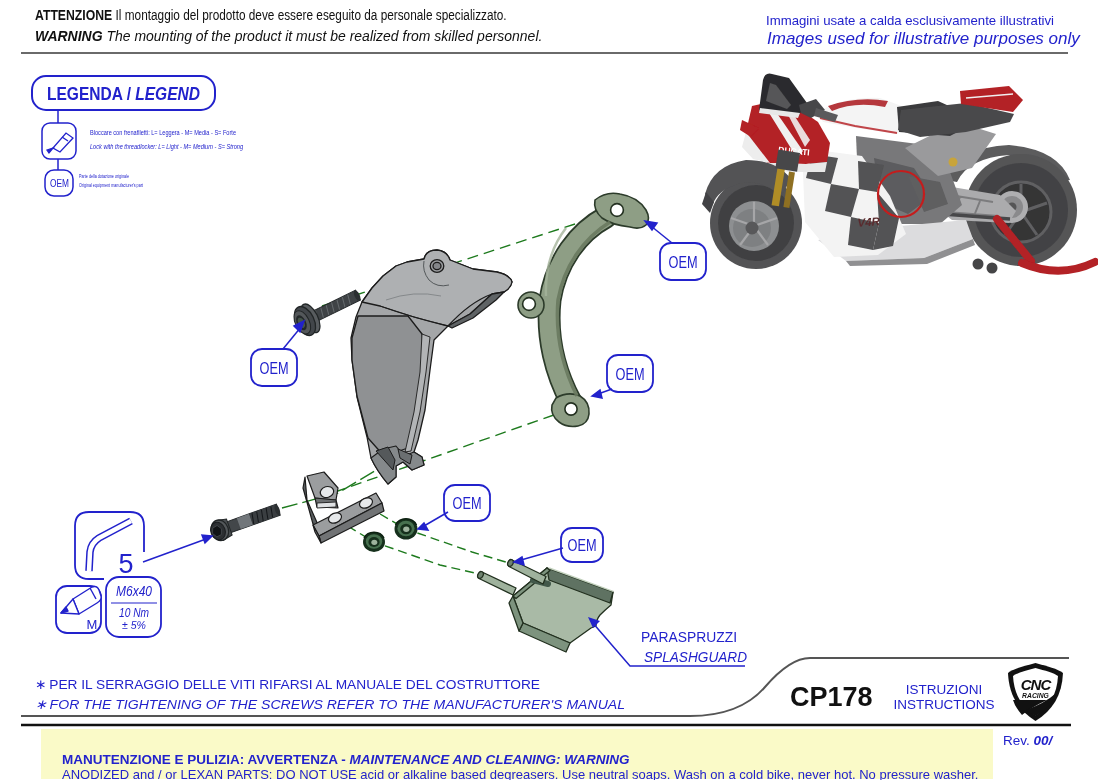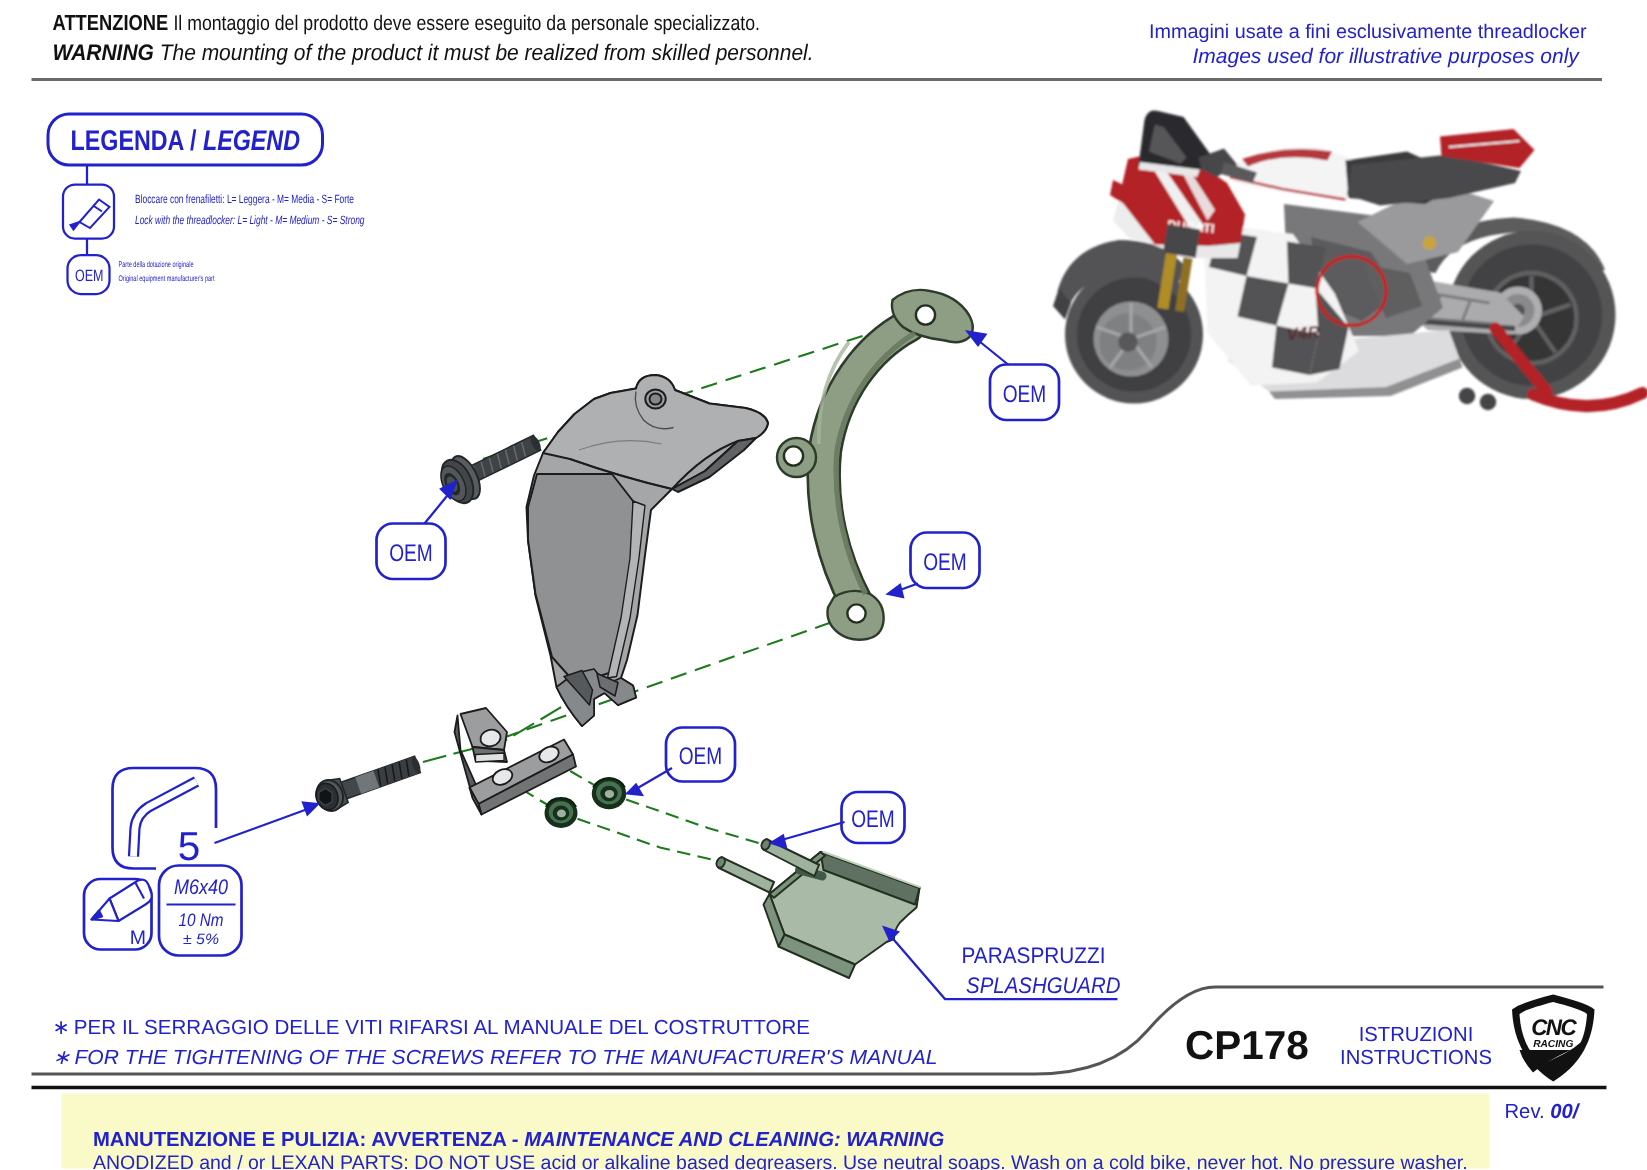--- a/index.html
+++ b/index.html
@@ -7,22 +7,22 @@
        font-family:"Liberation Sans",sans-serif;overflow:hidden;}
   .abs{position:absolute;}
   .blue{color:#2222cc;}
 </style>
 </head>
 <body>
 
 <div class="abs" style="left:35px;top:7px;font-size:14.5px;color:#111;transform:scaleX(0.843);transform-origin:0 0;white-space:nowrap;"><b>ATTENZIONE</b> <span style="font-size:14px;">Il montaggio del prodotto deve essere eseguito da personale specializzato.</span></div>
 <div class="abs" style="left:35px;top:27px;font-size:15px;color:#111;font-style:italic;transform:scaleX(0.932);transform-origin:0 0;white-space:nowrap;"><b>WARNING</b> The mounting of the product it must be realized from skilled personnel.</div>
 
-<div class="abs blue" style="left:766px;top:13px;font-size:13.2px;">Immagini usate a fini esclusivamente threadlocker</div>
-<div class="abs blue" style="left:767px;top:29px;font-size:14px;font-style:italic;margin-left:28px;">Images used for illustrative purposes only</div>
+<div class="abs blue" style="left:766px;top:13px;font-size:13.2px;">Immagini usate a calda esclusivamente illustrativi</div>
+<div class="abs blue" style="left:767px;top:29px;font-size:17px;font-style:italic;">Images used for illustrative purposes only</div>
 
 <div class="abs" style="left:21px;top:52px;width:1047px;height:2.4px;background:#6a6a6a;"></div>
 
 <svg class="abs" style="left:0;top:0;" width="1098" height="780" viewBox="0 0 1098 780">
 
   <g stroke="#2222cc" fill="none" stroke-width="2">
     <rect x="32" y="76" width="183" height="34" rx="14"></rect>
     <line x1="58" y1="110" x2="58" y2="123" stroke-width="1.5"></line>
     <rect x="42" y="123" width="34" height="36" rx="8" stroke-width="1.5"></rect>
     <line x1="58" y1="159" x2="58" y2="170" stroke-width="1.5"></line>

